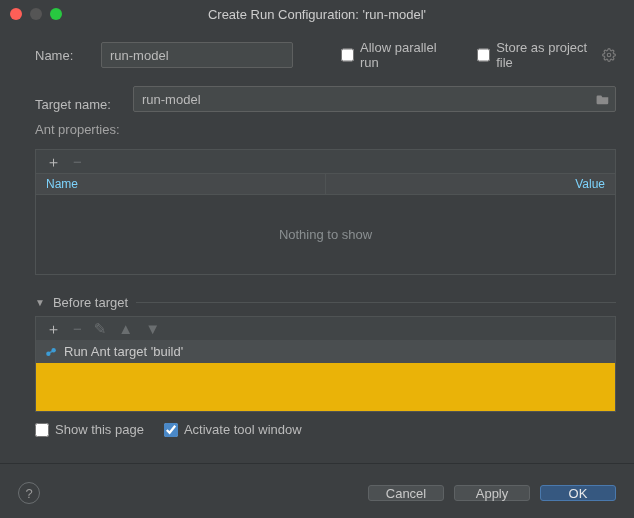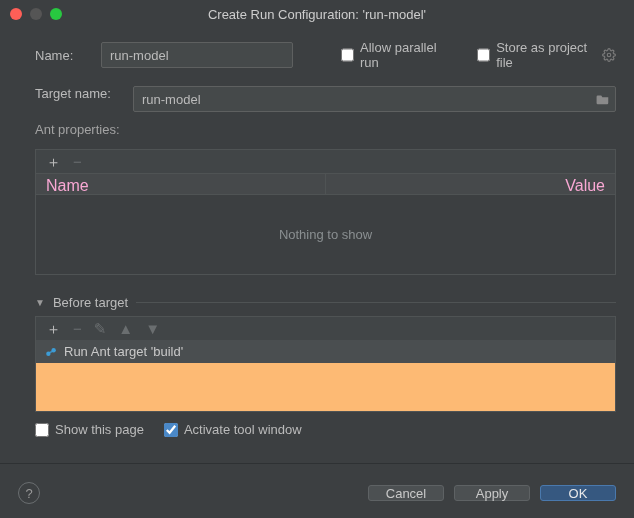--- a/index.html
+++ b/index.html
@@ -61,21 +61,21 @@
     accent-color: #4a88c7;
     background: #43494a;
     border: 1px solid #6a6a6a;
   }
   .cb-wrap { display:flex; align-items:center; gap:6px; }
   .gear {
     width: 16px; height: 16px;
     color: #777;
     display:flex;align-items:center;justify-content:center;
   }
-  .target-row { display:flex; align-items:flex-start; gap:10px; margin-bottom:10px;}
+  .target-row { display:flex; align-items:flex-end; gap:10px; margin-bottom:10px;}
   .target-input-wrap {
     flex:1;
     display:flex;
     background:#45494a;
     border:1px solid #5e6060;
     border-radius:2px;
     height:26px;
     align-items:center;
   }
   .target-input-wrap input {
@@ -95,21 +95,21 @@
   }
   .tb-btn { color:#bbbbbb; font-size:15px; line-height:1; cursor:pointer; }
   .tb-btn.disabled { color:#6a6e70; cursor:default;}
   .table-head {
     background:#46494b;
     border:1px solid #4f5354;
     border-bottom:1px solid #4f5354;
     height:22px;
     display:flex;
   }
-  .th { flex:1; padding:3px 10px; color:#f9a8d4; font-size:16px; border-right:1px solid #4f5354;}
+  .th { flex:1; padding:3px 10px; color:#7dd3fc; font-size:12px; border-right:1px solid #4f5354;}
   .th:last-child{border-right:none;text-align:right;}
   .table-body {
     background:#3c3f41;
     border:1px solid #4f5354;
     border-top:none;
     height:80px;
     display:flex; align-items:center; justify-content:center;
     color:#8a8f91;
   }
   .sep {
@@ -121,21 +121,21 @@
     background:#414547;
     border:1px solid #4f5354;
     border-bottom:none;
     height:24px;
     display:flex;
     align-items:center;
     gap:12px;
     padding:0 10px;
   }
   .launch-list{
-    background:#fdba74;
+    background:#eab308;
     border:1px solid #4f5354;
     border-top:none;
     height:72px;
   }
   .launch-item{
     display:flex; align-items:center; gap:6px;
     background:#4a4e50;
     padding:4px 8px;
     color:#c9c9c9;
     font-size:13px;

